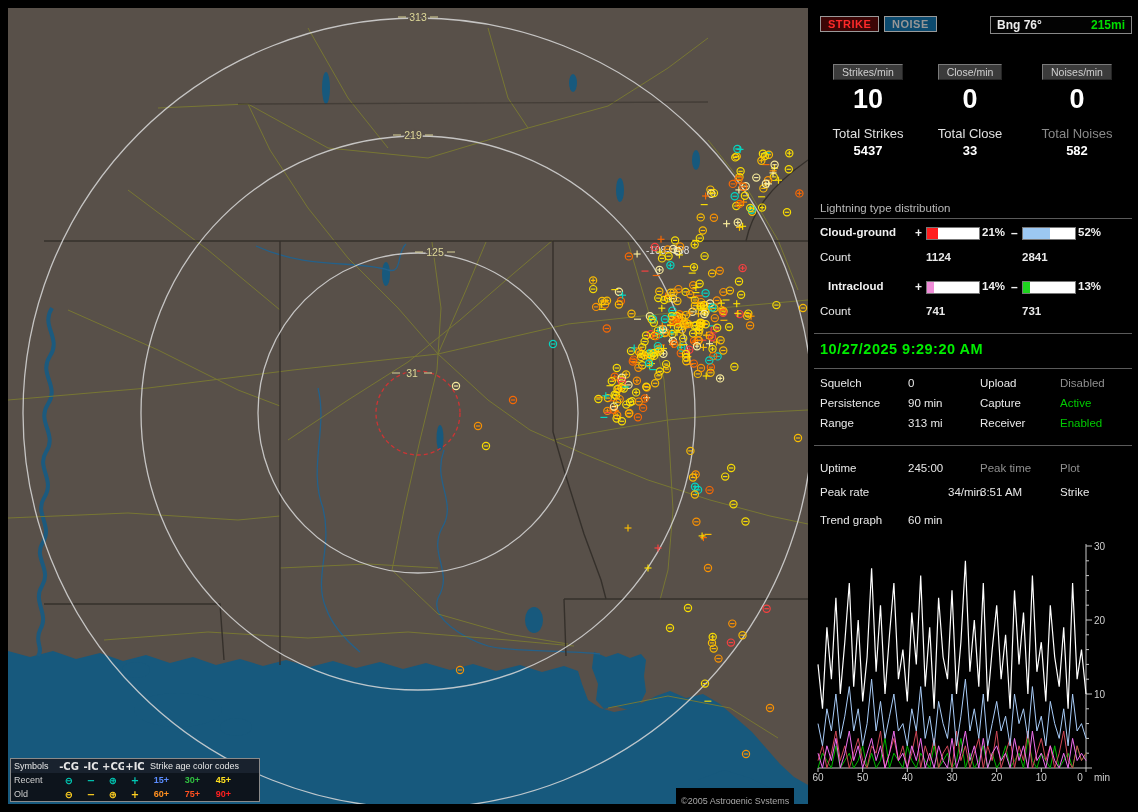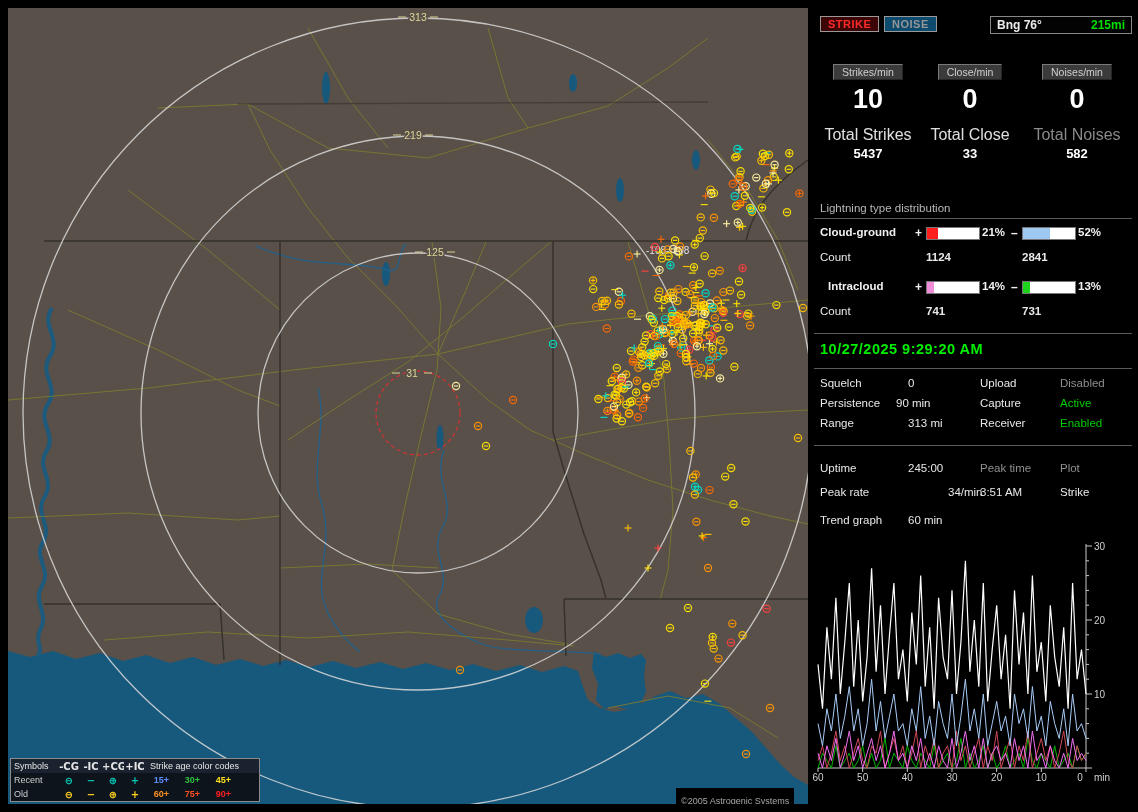--- a/index.html
+++ b/index.html
@@ -22,21 +22,21 @@
   .lamp{position:absolute;top:16px;padding:1px 7px;border:1px solid #999;font-size:11px;font-weight:bold;letter-spacing:0.5px;}
   #lamp-strike{left:8px;background:#3c0606;color:#ff2a2a;}
   #lamp-noise{left:72px;background:#0c4a6e;color:#969696;}
   #bng-box{position:absolute;left:178px;top:16px;width:128px;display:flex;justify-content:space-between;padding:1px 6px;border:1px solid #888;background:#030303;font-size:12px;font-weight:bold;}
   #bng-box .bearing{color:#ececec;}
   #bng-box .distance{color:#00dd00;}
   .col{position:absolute;top:62px;text-align:center;}
   #col1{left:6px;width:100px;} #col2{left:110px;width:96px;} #col3{left:212px;width:106px;}
   .rate-btn{display:inline-block;padding:1px 8px;background:#3b3b3b;border:1px solid;border-color:#7a7a7a #262626 #262626 #7a7a7a;color:#cfcfcf;font-size:10.5px;cursor:default;}
   .rate-val{font-size:27px;font-weight:bold;color:#fff;margin-top:4px;line-height:30px;}
-  .tot-label{font-size:16px;color:#e0e0e0;margin-top:12px;}
+  .tot-label{font-size:13px;color:#e0e0e0;margin-top:12px;}
   .tot-label.dim{color:#8a8a8a;}
   .tot-val{font-size:13px;font-weight:bold;margin-top:2px;}
   .hline{position:absolute;left:2px;width:318px;height:1px;background:#5a5a5a;}
   .sec-title{font-size:11.5px;color:#b8b8b8;}
   .dist-label{font-size:11.5px;font-weight:bold;color:#f0f0f0;}
   .sign{font-size:12px;font-weight:bold;color:#f0f0f0;}
   .bar{position:absolute;width:52px;height:11px;background:#fff;border:1px solid #777;}
   .bar-fill{height:100%;}
   .pct{font-size:11.5px;font-weight:bold;color:#f0f0f0;}
   .cnt{font-size:11.5px;color:#e8e8e8;}
@@ -1760,21 +1760,21 @@
   <div class="hline" style="top:333px"></div>
   <div class="abs date" style="left:8px;top:341px">10/27/2025 9:29:20 AM</div>
   <div class="hline" style="top:368px"></div>
 
   <div class="grid-host" id="settings-grid">
       <div class="cell" style="left: 8px; top: 377px;">Squelch</div>
       <div class="cell" style="left: 96px; top: 377px;">0</div>
       <div class="cell" style="left: 168px; top: 377px;">Upload</div>
       <div class="cell dim" style="left: 248px; top: 377px;">Disabled</div>
       <div class="cell" style="left: 8px; top: 397px;">Persistence</div>
-      <div class="cell" style="left: 84px; top: 397px;">90 min</div>
+      <div class="cell" style="left: 96px; top: 397px;">90 min</div>
       <div class="cell" style="left: 168px; top: 397px;">Capture</div>
       <div class="cell green" style="left: 248px; top: 397px;">Active</div>
       <div class="cell" style="left: 8px; top: 417px;">Range</div>
       <div class="cell" style="left: 96px; top: 417px;">313 mi</div>
       <div class="cell" style="left: 168px; top: 417px;">Receiver</div>
       <div class="cell green" style="left: 248px; top: 417px;">Enabled</div>
     </div>
   <div class="hline" style="top:445px"></div>
   <div class="grid-host" id="status-grid">
       <div class="cell" style="left: 8px; top: 462px;">Uptime</div>

